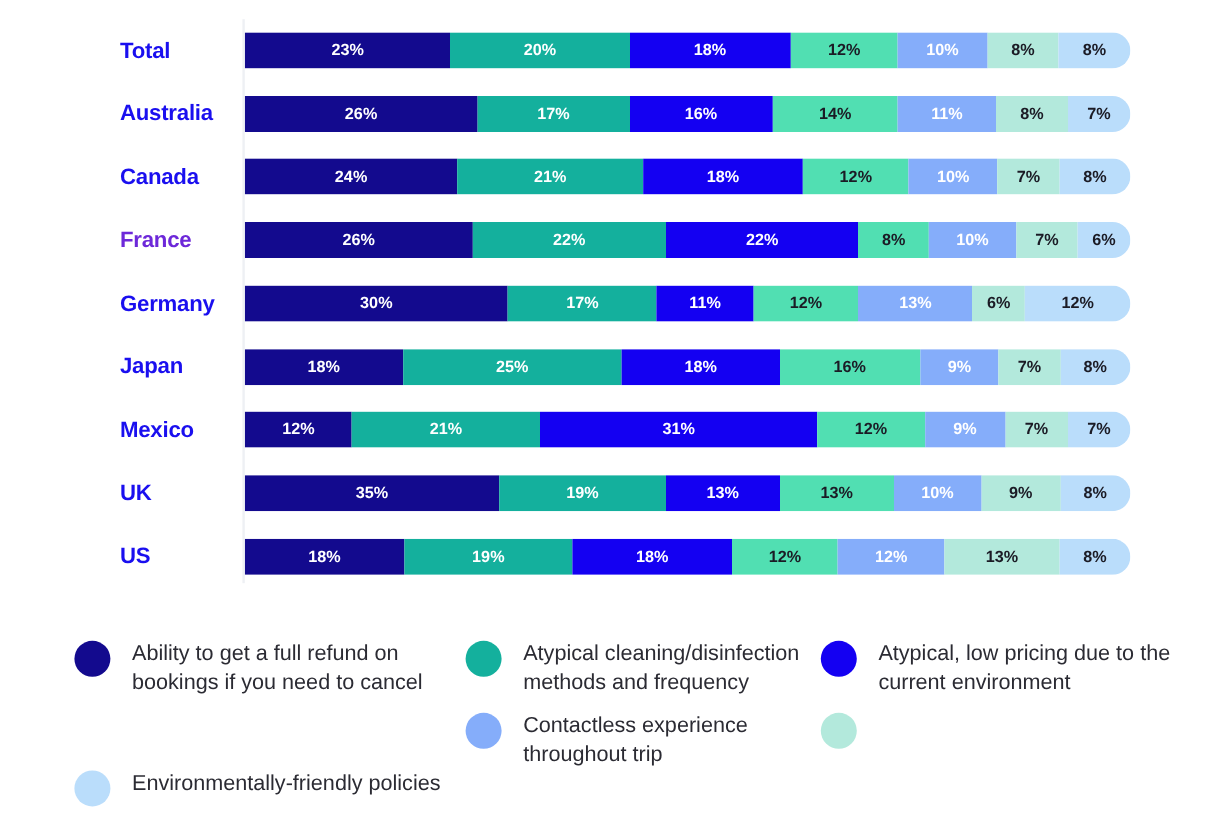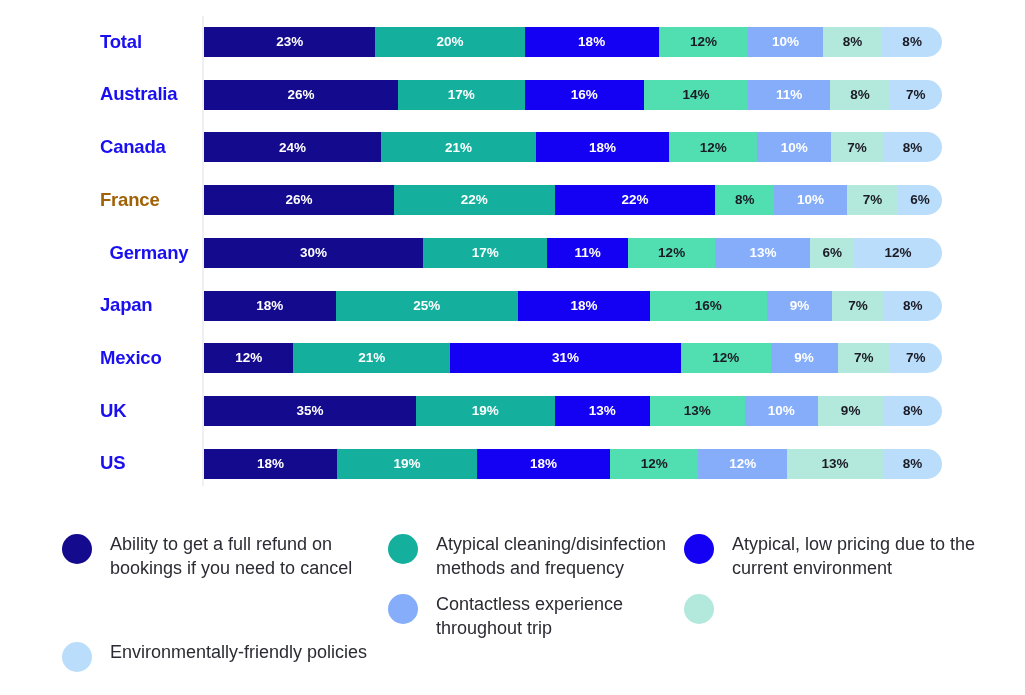--- a/index.html
+++ b/index.html
@@ -225,21 +225,21 @@
               <span>7</span>
               <span>%</span>
             </div>
             <div class="seg" style="flex: 0 0 8%; background: rgb(186, 221, 251); color: rgb(27, 27, 37);">
               <span>8</span>
               <span>%</span>
             </div>
           </div>
         </div>
         <div class="bar-row" style="top: 158.1px;">
-          <div class="row-label" style="color: #a16207;">France</div>
+          <div class="row-label" style="color: #6d28d9;">France</div>
           <div class="bar-track">
             <div class="seg" style="flex: 0 0 25.7426%; background: rgb(19, 10, 142); color: rgb(255, 255, 255);">
               <span>26</span>
               <span>%</span>
             </div>
             <div class="seg" style="flex: 0 0 21.7822%; background: rgb(20, 176, 157); color: rgb(255, 255, 255);">
               <span>22</span>
               <span>%</span>
             </div>
             <div class="seg" style="flex: 0 0 21.7822%; background: rgb(20, 0, 242); color: rgb(255, 255, 255);">
@@ -258,21 +258,21 @@
               <span>7</span>
               <span>%</span>
             </div>
             <div class="seg" style="flex: 0 0 5.94059%; background: rgb(186, 221, 251); color: rgb(27, 27, 37);">
               <span>6</span>
               <span>%</span>
             </div>
           </div>
         </div>
         <div class="bar-row" style="top: 210.8px;">
-          <div class="row-label" style="color: rgb(26, 15, 239); text-align: center;">Germany</div>
+          <div class="row-label" style="color: rgb(26, 15, 239);">Germany</div>
           <div class="bar-track">
             <div class="seg" style="flex: 0 0 29.703%; background: rgb(19, 10, 142); color: rgb(255, 255, 255);">
               <span>30</span>
               <span>%</span>
             </div>
             <div class="seg" style="flex: 0 0 16.8317%; background: rgb(20, 176, 157); color: rgb(255, 255, 255);">
               <span>17</span>
               <span>%</span>
             </div>
             <div class="seg" style="flex: 0 0 10.8911%; background: rgb(20, 0, 242); color: rgb(255, 255, 255);">

